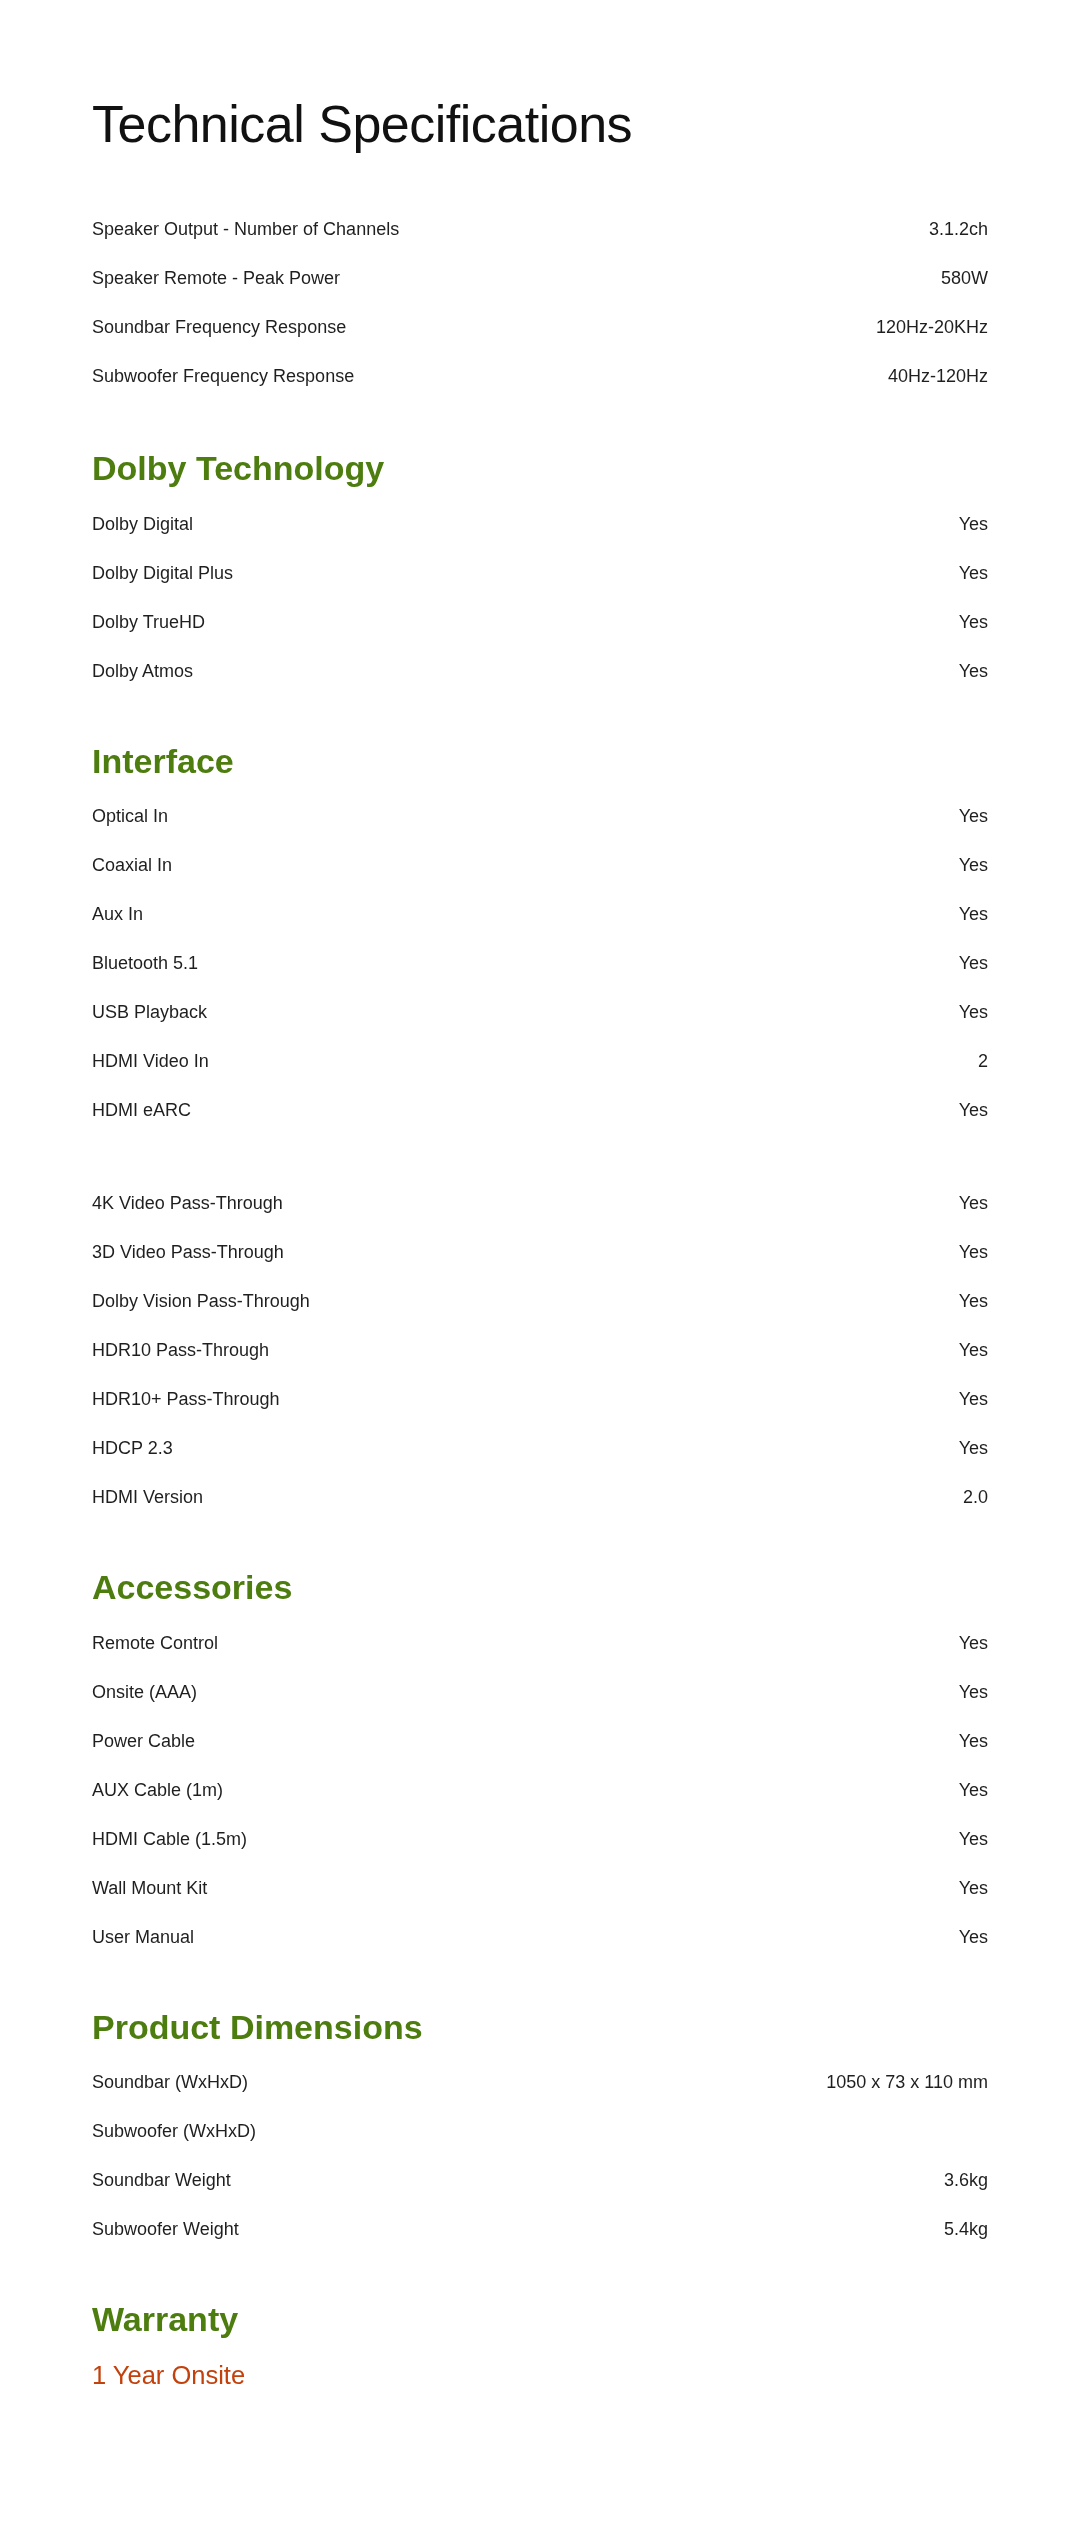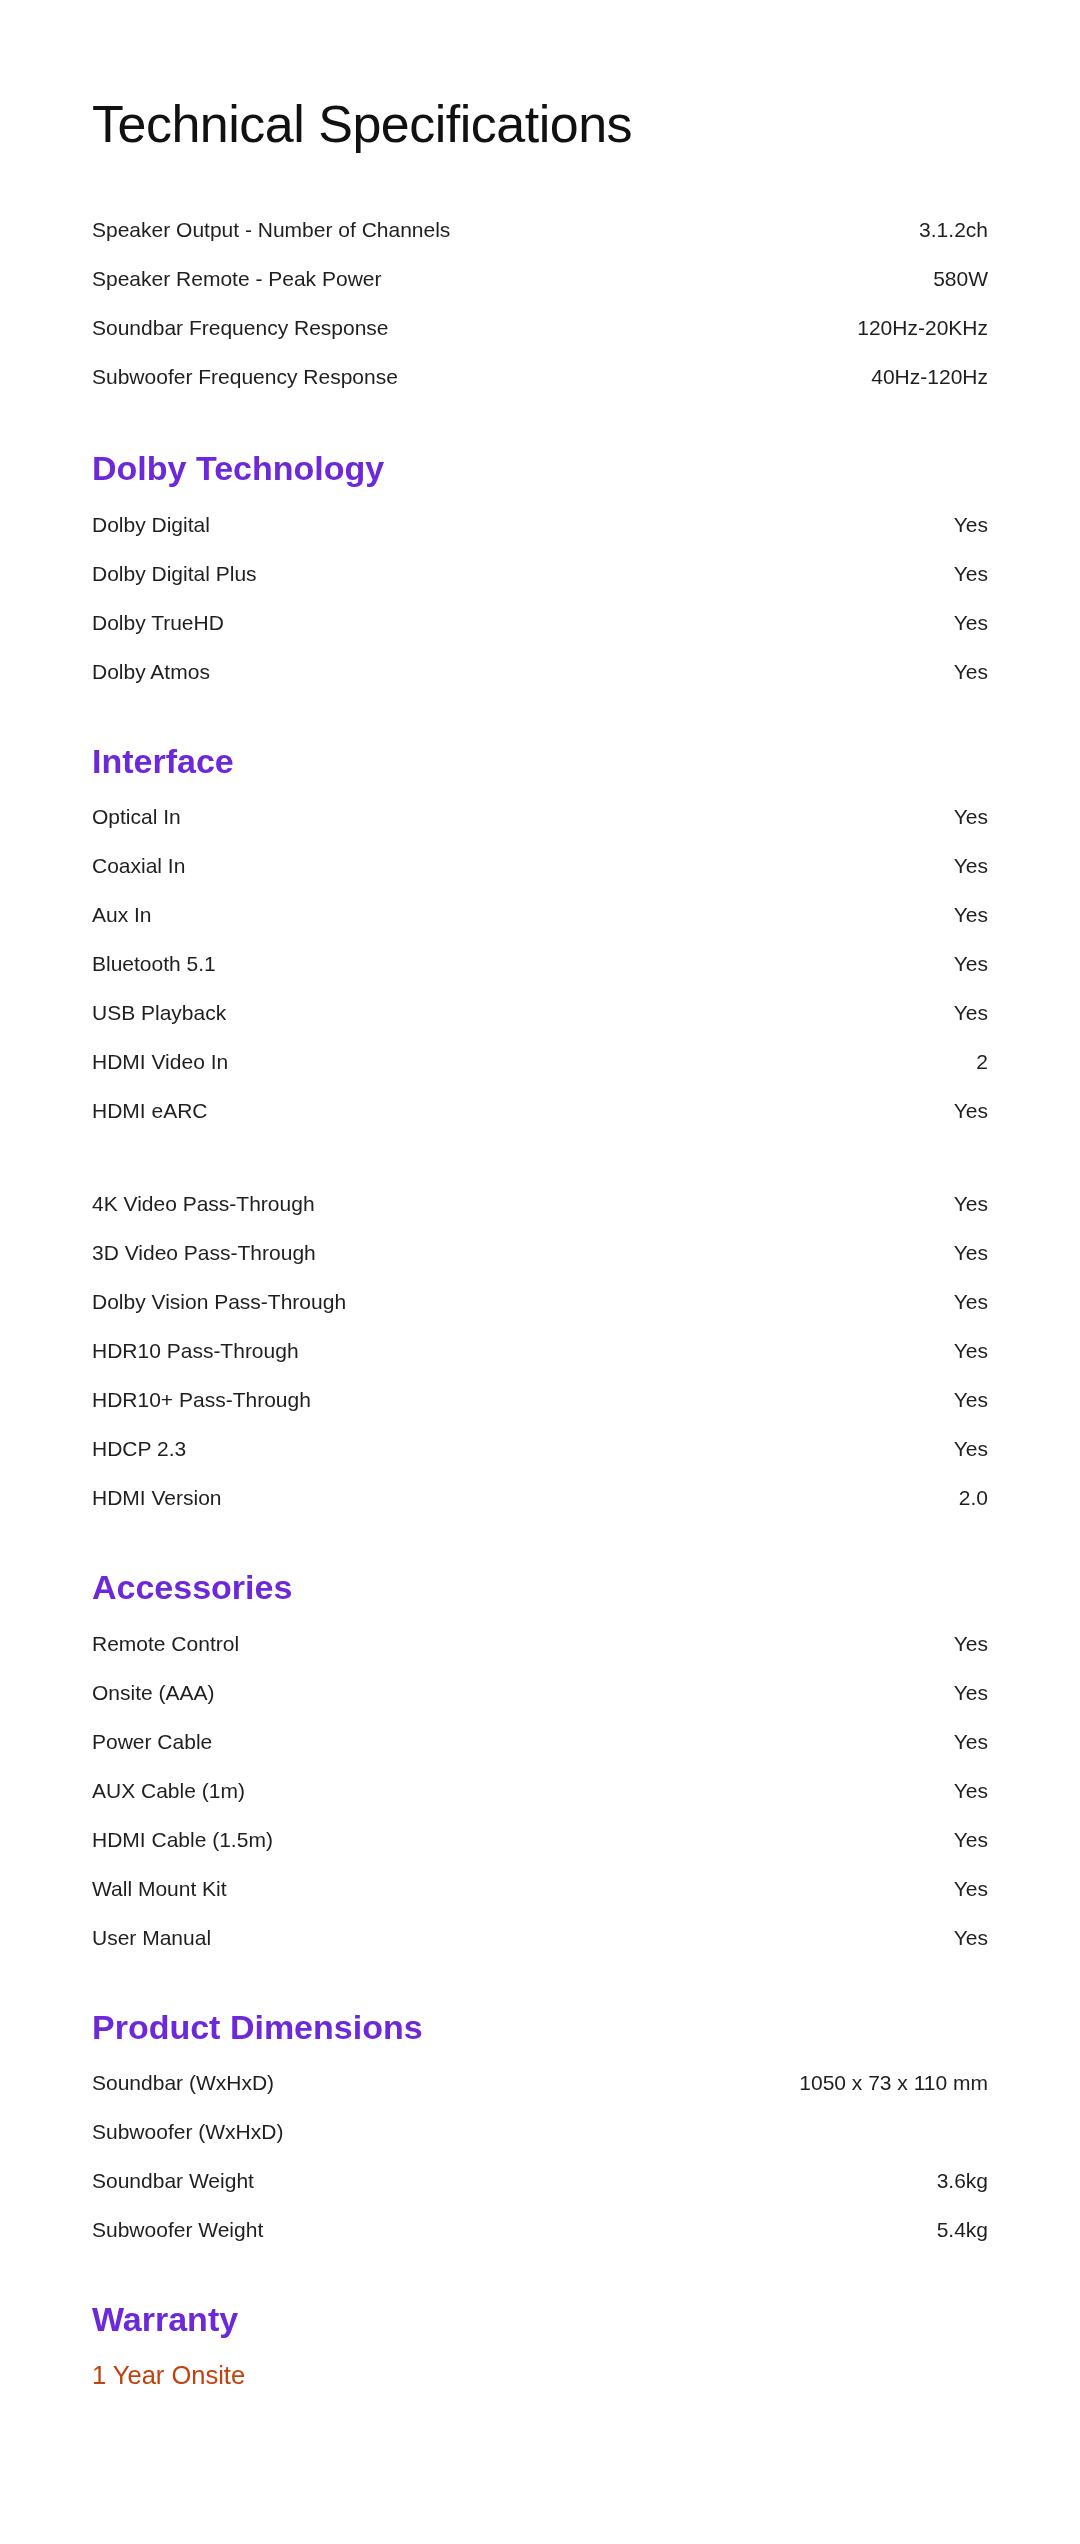--- a/index.html
+++ b/index.html
@@ -27,36 +27,36 @@
     color: #111111;
     margin: 0 0 52px 0;
     line-height: 1.1;
   }
   .section {
     margin-bottom: 0;
   }
   .section-title {
     font-size: 34px;
     font-weight: bold;
-    color: #6d28d9;
+    color: #4d7c0f;
     margin: 0 0 10px 0;
     line-height: 1.25;
   }
   .section + .section .section-title {
     margin-top: 0;
   }
   .spec-list {
     margin: 0 0 44px 0;
     padding: 0;
   }
   .spec-row {
     display: flex;
     align-items: baseline;
     justify-content: space-between;
-    font-size: 21px;
+    font-size: 18px;
     line-height: 49px;
     color: #1f1f1f;
   }
   .spec-label {
     white-space: nowrap;
     padding-right: 24px;
   }
   .spec-value {
     white-space: nowrap;
     text-align: right;

